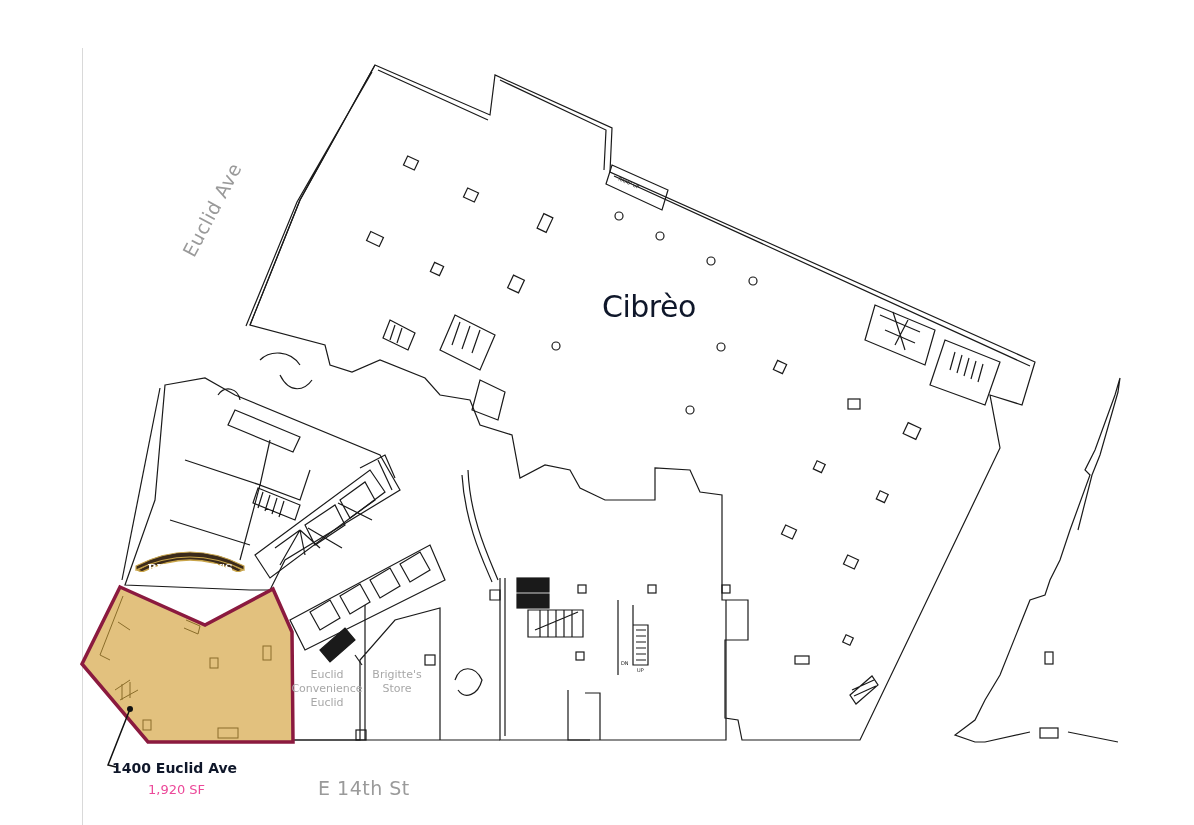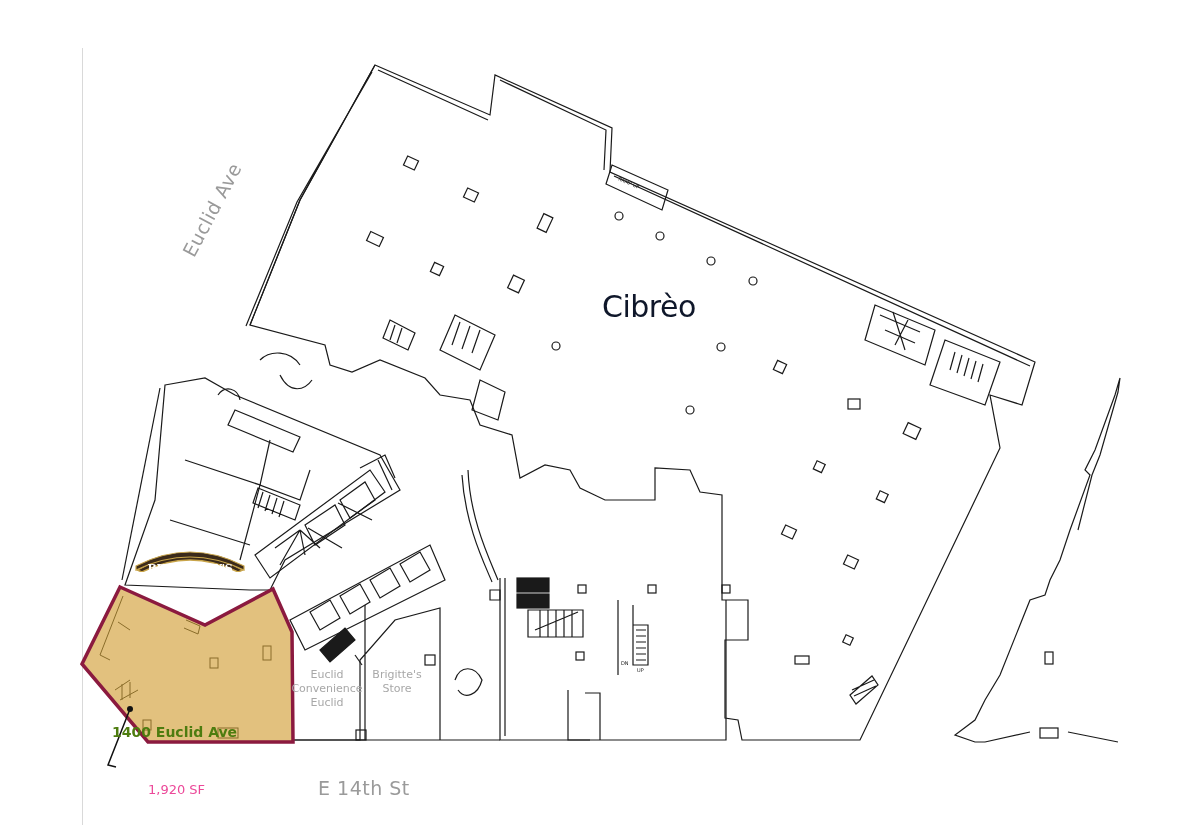--- a/index.html
+++ b/index.html
@@ -7,21 +7,21 @@
   .left-rule { position:absolute; left:82px; top:48px; width:1px; height:777px; background:#d9d9d9; }
   svg.plan { position:absolute; left:0; top:0; }
   .lbl { position:absolute; white-space:nowrap; }
   .street { color:#9a9a9a; font-size:19px; letter-spacing:0.5px; }
   .street-euclid { left:178px; top:250px; transform:rotate(-62deg); transform-origin:left top; }
   .street-14th { left:318px; top:777px; }
   .tenant { color:#a8a8a8; font-size:11px; text-align:center; line-height:14px; }
   .tenant-hanna { left:287px; top:668px; width:80px; }
   .tenant-brigitte { left:364px; top:668px; width:66px;text-align:center; }
   .anchor { left:602px; top:289px; color:#0f172a; font-size:30px; letter-spacing:-0.5px; }
-  .suite-name { left:112px; top:724px; color:#4d7c0f; font-size:14px; font-weight:bold; }
+  .suite-name { left:112px; top:760px; color:#0f172a; font-size:14px; font-weight:bold; }
   .suite-area { left:148px; top:782px; color:#ec4899; font-size:13px; }
   .bj-logo { left:134px; top:544px; width:112px; height:28px; }
   .bj-text { position:absolute; left:0; top:6px; width:112px; text-align:center; color:#fff; font-family:"DejaVu Serif", serif; font-weight:bold; font-size:11px; letter-spacing:-0.3px;margin-top:12px; }
 </style>
 </head>
 <body>
 
 <div class="left-rule"></div>
 
 <svg class="plan" width="1194" height="825" viewBox="0 0 1194 825">

